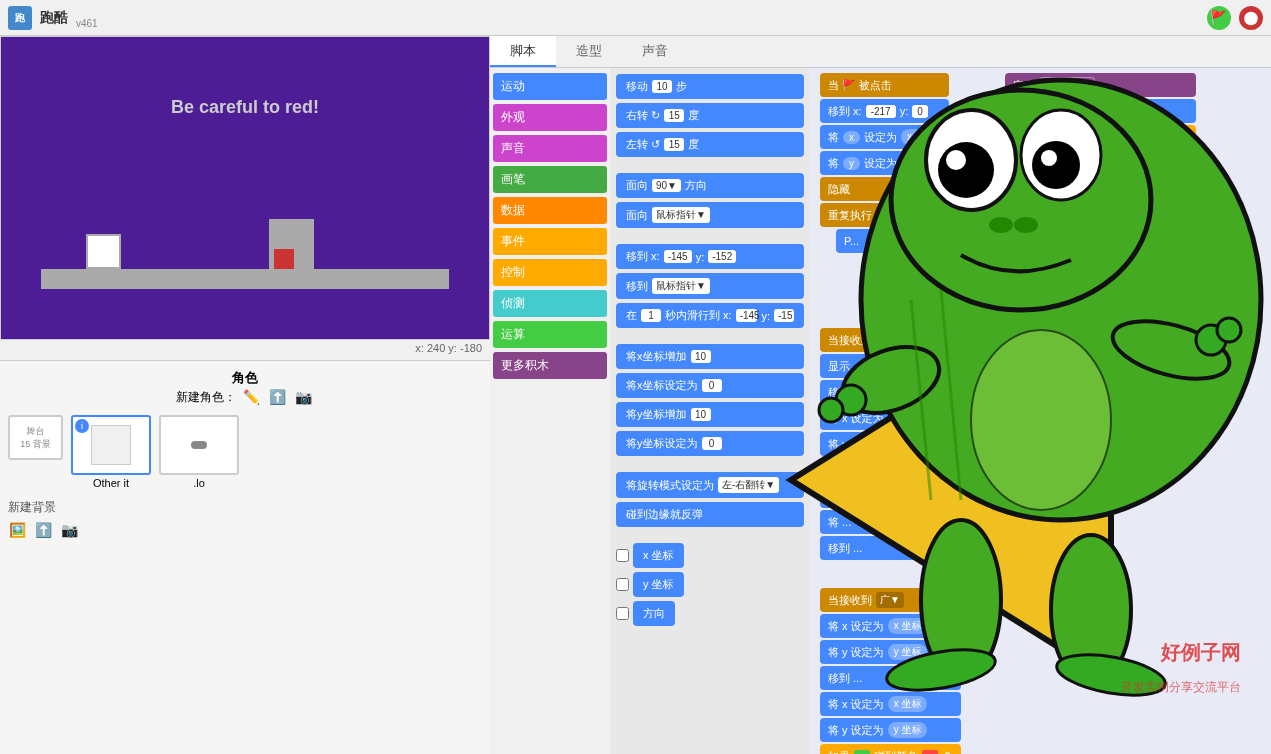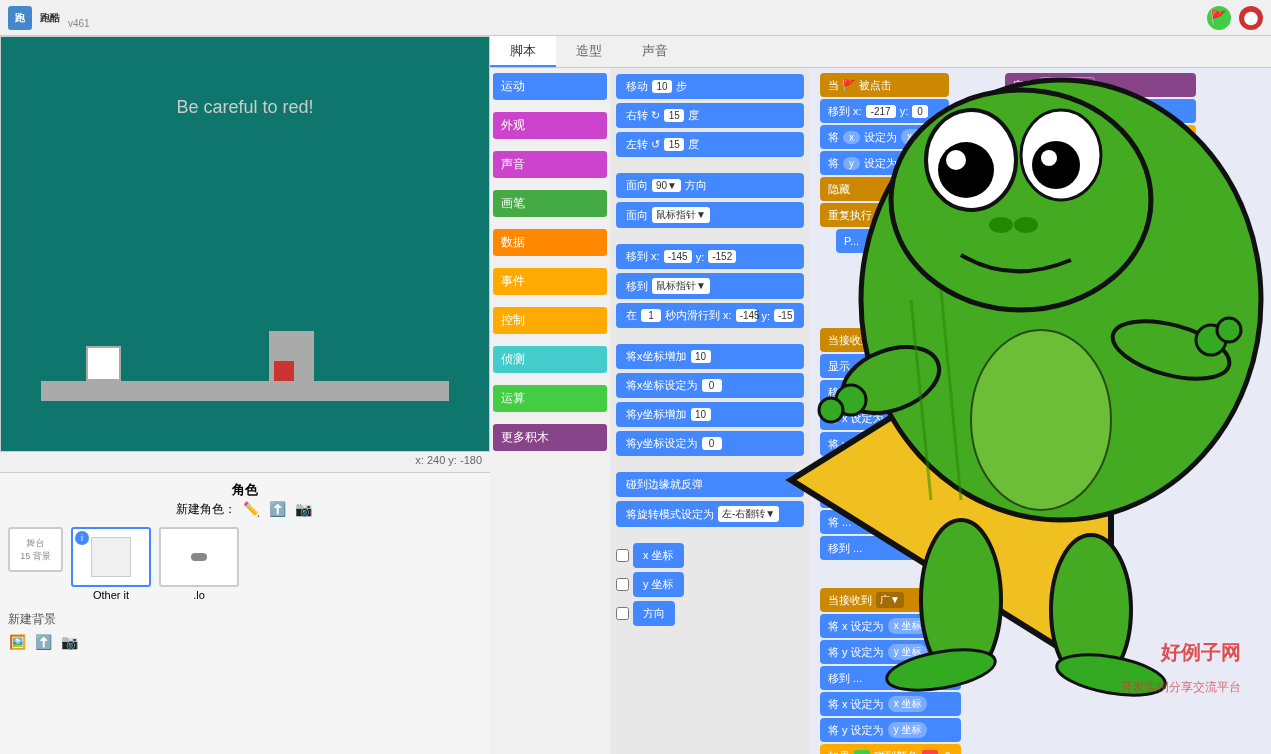--- a/index.html
+++ b/index.html
@@ -1,33 +1,33 @@
 <!DOCTYPE html>
 <html><head>
   <meta charset="utf-8">
   <style>
     * { box-sizing: border-box; margin: 0; padding: 0; }
     body { font-family: 'Microsoft YaHei', Arial, sans-serif; background: #e0e0e0; width: 1271px; height: 754px; overflow: hidden; font-size: 12px; }
 
     
     #topbar { display: flex; align-items: center; height: 36px; background: #f0f0f0; border-bottom: 1px solid #ccc; padding: 0 8px; gap: 8px; }
     #app-icon { width: 24px; height: 24px; background: #4488cc; border-radius: 3px; display: flex; align-items: center; justify-content: center; color: white; font-size: 10px; font-weight: bold; }
-    #app-title { font-size: 10px; font-weight: bold; color: #333; }
+    #app-title { font-size: 14px; font-weight: bold; color: #333; }
     #version { font-size: 10px; color: #888; margin-top: 12px; }
     .spacer { flex: 1; }
     .top-btn { width: 24px; height: 24px; border-radius: 50%; border: none; cursor: pointer; display: flex; align-items: center; justify-content: center; }
     .green-flag { background: #44cc44; }
     .stop-btn { background: #cc3333; }
 
     
     #main { display: flex; height: 718px; }
 
     
     #stage-area { width: 490px; min-width: 490px; display: flex; flex-direction: column; background: #e8e8e8; }
-    #stage { width: 490px; height: 416px; background: #0f766e; position: relative; border: 1px solid #ccc; overflow: hidden; }
+    #stage { width: 490px; height: 304px; background: #4c1d95; position: relative; border: 1px solid #ccc; overflow: hidden; font-weight: bold; }
     #stage-text { position: absolute; top: 60px; left: 50%; transform: translateX(-50%); color: #ccc; font-size: 18px; white-space: nowrap; }
     #stage-platform { position: absolute; bottom: 50px; left: 40px; right: 40px; height: 20px; background: #aaa; }
     #stage-block1 { position: absolute; bottom: 70px; left: 85px; width: 35px; height: 35px; background: white; border: 2px solid #aaa; }
     #stage-block2 { position: absolute; bottom: 50px; right: 175px; width: 45px; height: 70px; background: #aaa; }
     #stage-red { position: absolute; bottom: 70px; right: 195px; width: 20px; height: 20px; background: #cc3333; }
     #stage-coords { background: #f0f0f0; padding: 2px 8px; font-size: 11px; color: #666; text-align: right; height: 20px; }
 
     
     #sprites-panel { background: #f5f5f5; border-top: 1px solid #ccc; flex: 1; padding: 8px; }
     #sprites-header { display: flex; justify-content: space-between; align-items: center; margin-bottom: 8px; flex-direction: column; }
@@ -49,21 +49,21 @@
     #scripts-area { flex: 1; display: flex; flex-direction: column; background: #be185d; }
 
     
     #tabs { display: flex; background: #f0f0f0; border-bottom: 1px solid #ccc; height: 32px; }
     .tab { padding: 6px 20px; cursor: pointer; font-size: 13px; border-bottom: 2px solid transparent; }
     .tab.active { background: white; border-bottom: 2px solid #4488ff; color: #333; }
     .tab:not(.active) { color: #666; }
 
     
     #palette-area { display: flex; height: 100%; }
-    #categories { width: 120px; min-width: 120px; display: flex; flex-direction: column; background: #f0f0f0; padding: 4px 0; gap: 10px; overflow-y: auto; }
+    #categories { width: 120px; min-width: 120px; display: flex; flex-direction: column; background: #f0f0f0; padding: 4px 0; gap: 2px; overflow-y: auto; }
     .cat-item { padding: 5px 8px; cursor: pointer; font-size: 12px; border-radius: 3px; margin: 1px 3px; }
     .cat-motion { background: #4488ff; color: white; }
     .cat-looks { background: #cc44cc; color: white; }
     .cat-sound { background: #cc44cc; color: white; }
     .cat-pen { background: #44aa44; color: white; }
     .cat-data { background: #ff8800; color: white; }
     .cat-events { background: #ffaa00; color: white; }
     .cat-control { background: #ffaa00; color: white; }
     .cat-sensing { background: #44cccc; color: white; }
     .cat-operators { background: #44cc44; color: white; }
@@ -201,22 +201,22 @@
         <div class="block-separator"></div>
         <div class="block block-blue">移到 x: <span class="block-value">-145</span> y: <span class="block-value">-152</span></div>
         <div class="block block-blue">移到 <span class="block-value">鼠标指针▼</span></div>
         <div class="block block-blue">在 <span class="block-value">1</span> 秒内滑行到 x: <span class="block-value">-145</span> y: <span class="block-value">-15</span></div>
         <div class="block-separator"></div>
         <div class="block block-blue">将x坐标增加 <span class="block-value">10</span></div>
         <div class="block block-blue">将x坐标设定为 <span class="block-value">0</span></div>
         <div class="block block-blue">将y坐标增加 <span class="block-value">10</span></div>
         <div class="block block-blue">将y坐标设定为 <span class="block-value">0</span></div>
         <div class="block-separator"></div>
+        <div class="block block-blue">将旋转模式设定为 <span class="block-value">左-右翻转▼</span></div>
         <div class="block block-blue">碰到边缘就反弹</div>
-        <div class="block block-blue">将旋转模式设定为 <span class="block-value">左-右翻转▼</span></div>
         <div class="block-separator"></div>
         <div style="display:flex;align-items:center;gap:4px;">
           <input type="checkbox" style="">
           <span class="block block-blue" style="margin:0">x 坐标</span>
         </div>
         <div style="display:flex;align-items:center;gap:4px;">
           <input type="checkbox" style="">
           <span class="block block-blue" style="margin:0">y 坐标</span>
         </div>
         <div style="display:flex;align-items:center;gap:4px;">

